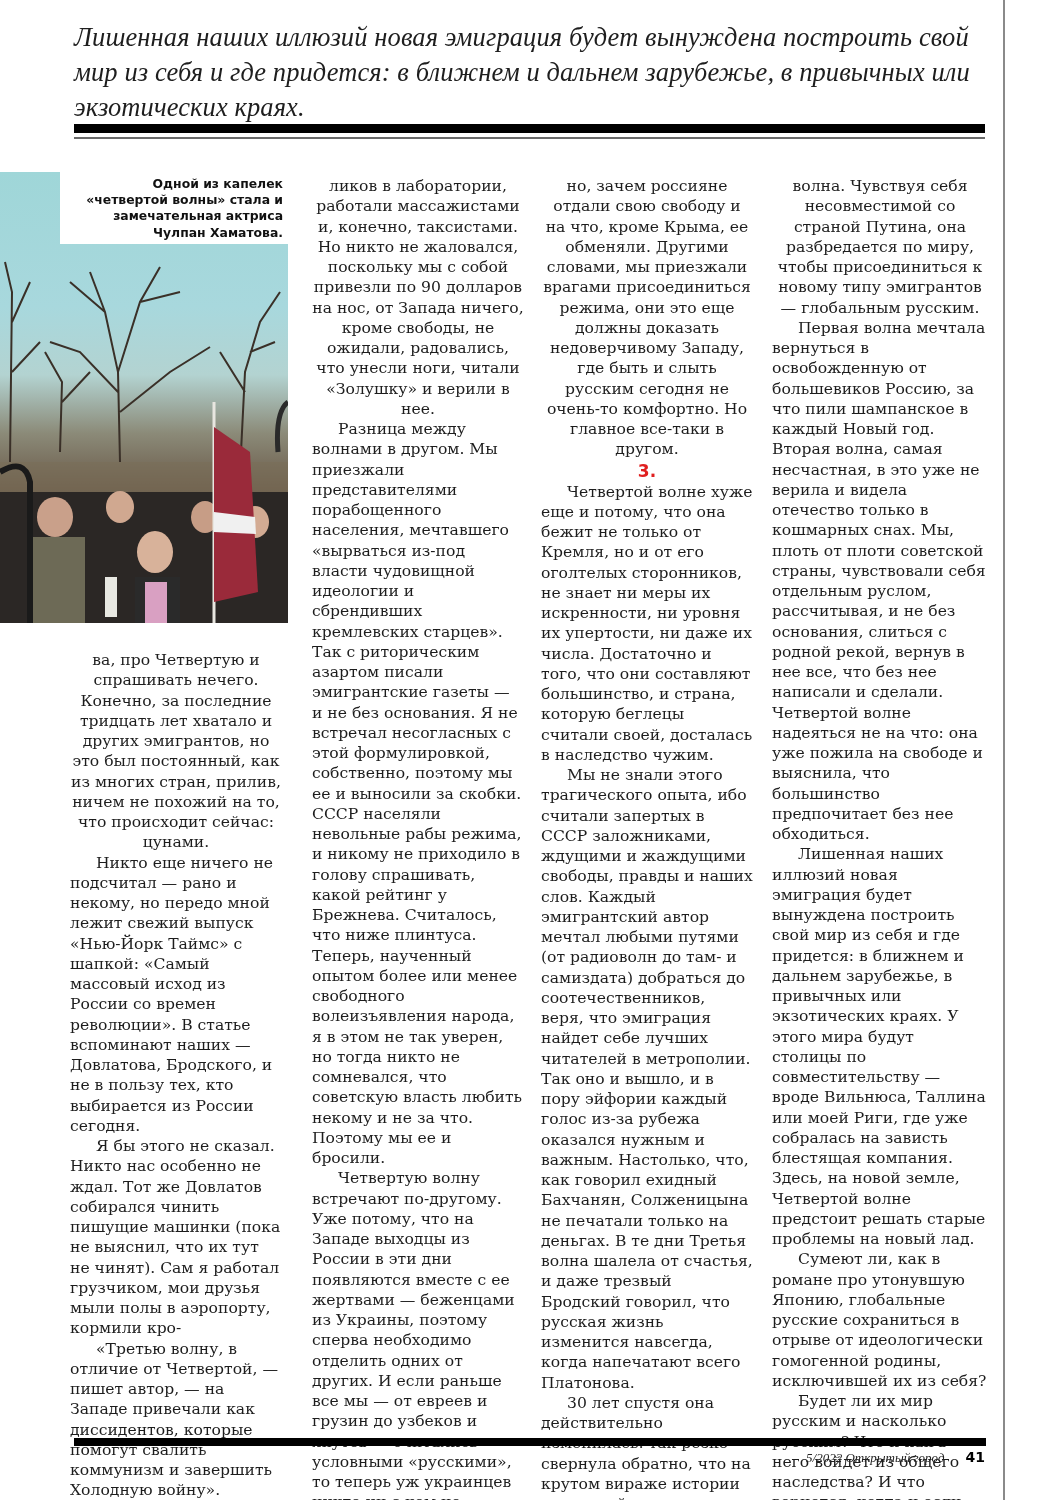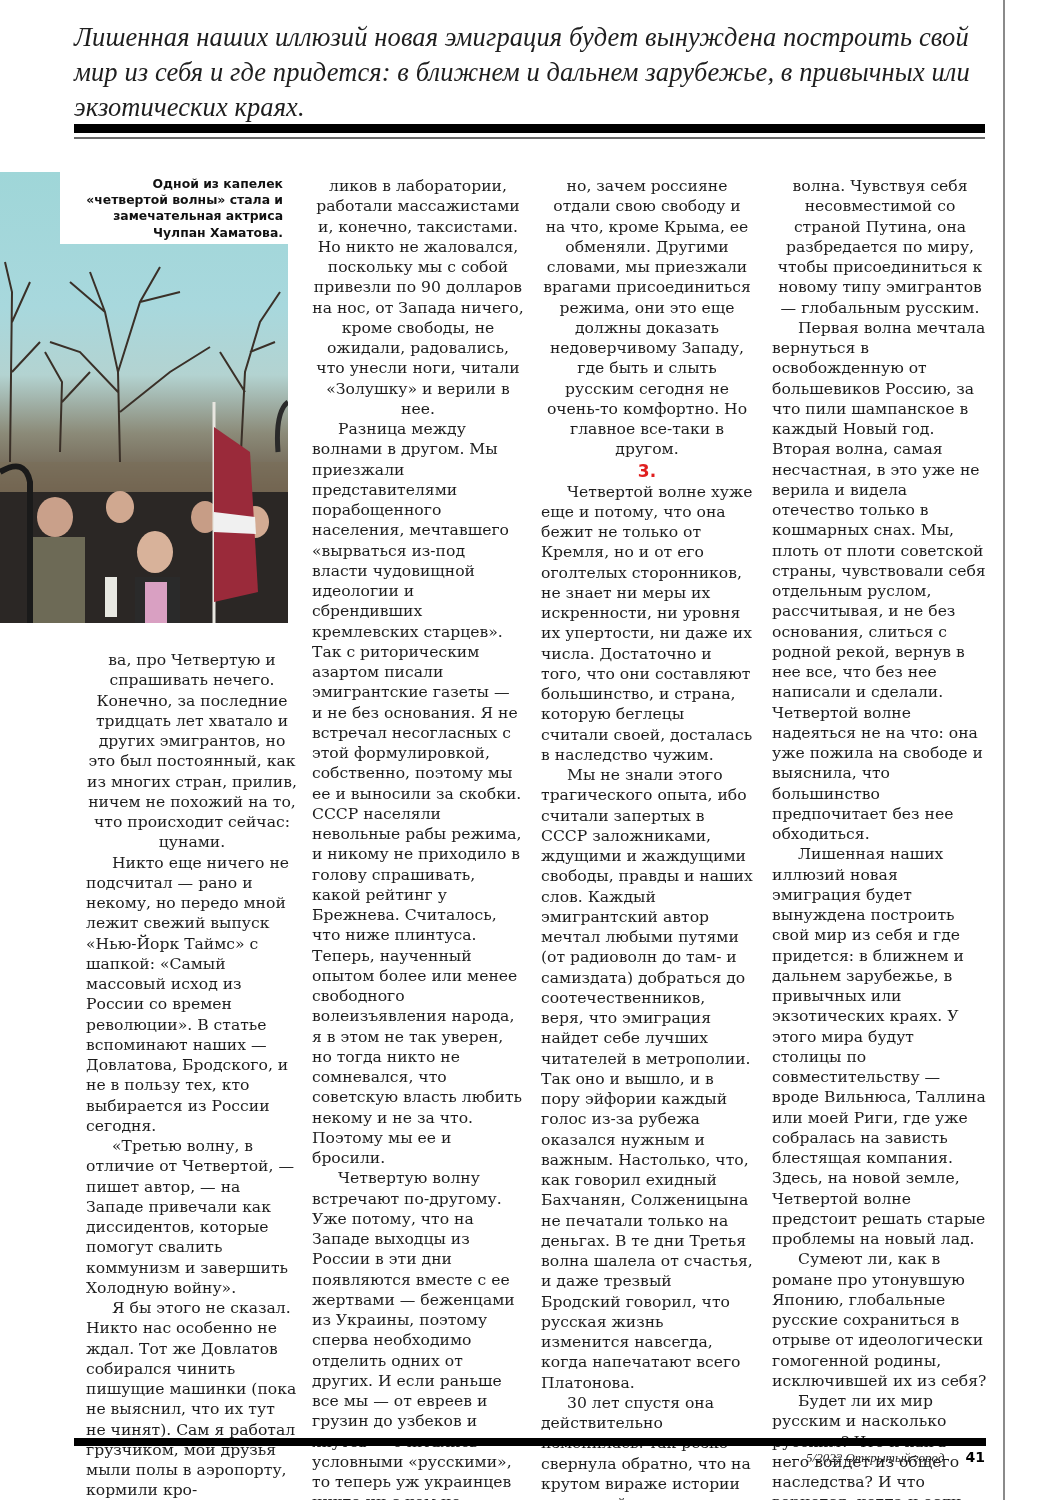--- a/index.html
+++ b/index.html
@@ -11,21 +11,21 @@
 
   .photo { position: absolute; left: 0; top: 172px; width: 288px; height: 451px; overflow: hidden;
     background: linear-gradient(180deg, #9fd6d8 0%, #a8d8dd 30%, #b3d3d1 45%, #8b8a78 58%, #6b5b4a 70%, #3d3834 82%, #2e2b2a 100%); }
   .photo svg { position: absolute; left: 0; top: 0; }
   .caption-box { position: absolute; left: 60px; top: 172px; width: 228px; height: 72px; background: #fff; }
   .caption { position: absolute; left: 78px; top: 176px; width: 205px; font-family: "DejaVu Sans", sans-serif; font-weight: bold; font-size: 12.4px; line-height: 16.2px; color: #111; text-align: right; }
 
   .col { position: absolute; font-family: "DejaVu Serif", serif; font-size: 15.6px; line-height: 20.25px; color: #1d1d1d; }
   .col p { margin: 0; text-indent: 26px; }
   .col p.noindent { text-indent: 0; text-align: center; }
-  .col1 { left: 86px; top: 650px; width: 212px; }
+  .col1 { left: 70px; top: 650px; width: 212px; }
   .col2 { left: 312px; top: 176px; width: 212px; }
   .col3 { left: 541px; top: 176px; width: 212px; }
   .col4 { left: 772px; top: 176px; width: 216px; }
   .section-num { text-align: center; font-family: "DejaVu Sans", sans-serif; font-weight: bold; color: #e02020; font-size: 17px; line-height: 22px; margin: 12px 0 12px 0; text-indent: 0 !important; }
 
   .footer-rule { position: absolute; left: 74px; top: 1438px; width: 912px; height: 8px; background: #000; }
   .footer { position: absolute; right: 76px; top: 1449px; font-family: "Liberation Serif", serif; font-style: italic; font-size: 13px; color: #222; }
   .footer .pagenum { font-family: "DejaVu Sans", sans-serif; font-style: normal; font-weight: bold; font-size: 14px; color: #000; margin-left: 21px; }
 </style>
 </head>
@@ -66,22 +66,22 @@
     <path d="M0 300 Q25 285 30 310 L30 451" stroke="#1a1a1a" stroke-width="6" fill="none"></path>
     <path d="M288 230 Q275 240 278 280" stroke="#2a2a2a" stroke-width="5" fill="none"></path>
   </svg>
 </div>
 <div class="caption-box"></div>
 <div class="caption">Одной из капелек «четвертой волны» стала и замечательная актриса Чулпан Хаматова.</div>
 
 <div class="col col1" id="col1">
     <p class="noindent">ва, про Четвертую и спрашивать нечего. Конечно, за последние тридцать лет хватало и других эмигрантов, но это был постоянный, как из многих стран, прилив, ничем не похожий на то, что происходит сейчас: цунами.</p>
     <p>Никто еще ничего не подсчитал — рано и некому, но передо мной лежит свежий выпуск «Нью-Йорк Таймс» с шапкой: «Самый массовый исход из России со времен революции». В статье вспоминают наших — Довлатова, Бродского, и не в пользу тех, кто выбирается из России сегодня.</p>
+    <p>Я бы этого не сказал. Никто нас особенно не ждал. Тот же Довлатов собирался чинить пишущие машинки (пока не выяснил, что их тут не чинят). Сам я работал грузчиком, мои друзья мыли полы в аэропорту, кормили кро-</p>
     <p>«Третью волну, в отличие от Четвертой, — пишет автор, — на Западе привечали как диссидентов, которые помогут свалить коммунизм и завершить Холодную войну».</p>
-    <p>Я бы этого не сказал. Никто нас особенно не ждал. Тот же Довлатов собирался чинить пишущие машинки (пока не выяснил, что их тут не чинят). Сам я работал грузчиком, мои друзья мыли полы в аэропорту, кормили кро-</p>
   </div>
 <div class="col col2" id="col2">
     <p class="noindent">ликов в лаборатории, работали массажистами и, конечно, таксистами. Но никто не жаловался, поскольку мы с собой привезли по 90 долларов на нос, от Запада ничего, кроме свободы, не ожидали, радовались, что унесли ноги, читали «Золушку» и верили в нее.</p>
     <p>Разница между волнами в другом. Мы приезжали представителями порабощенного населения, мечтавшего «вырваться из-под власти чудовищной идеологии и сбрендивших кремлевских старцев». Так с риторическим азартом писали эмигрантские газеты — и не без основания. Я не встречал несогласных с этой формулировкой, собственно, поэтому мы ее и выносили за скобки. СССР населяли невольные рабы режима, и никому не приходило в голову спрашивать, какой рейтинг у Брежнева. Считалось, что ниже плинтуса. Теперь, наученный опытом более или менее свободного волеизъявления народа, я в этом не так уверен, но тогда никто не сомневался, что советскую власть любить некому и не за что. Поэтому мы ее и бросили.</p>
     <p>Четвертую волну встречают по-другому. Уже потому, что на Западе выходцы из России в эти дни появляются вместе с ее жертвами — беженцами из Украины, поэтому сперва необходимо отделить одних от других. И если раньше все мы — от евреев и грузин до узбеков и якутов — считались условными «русскими», то теперь уж украинцев никто ни с кем не спутает.</p>
   </div>
 <div class="col col3" id="col3">
   <div id="col3a">
       <p class="noindent">но, зачем россияне отдали свою свободу и на что, кроме Крыма, ее обменяли. Другими словами, мы приезжали врагами присоединиться режима, они это еще должны доказать недоверчивому Западу, где быть и слыть русским сегодня не очень-то комфортно. Но главное все-таки в другом.</p>
     </div>

